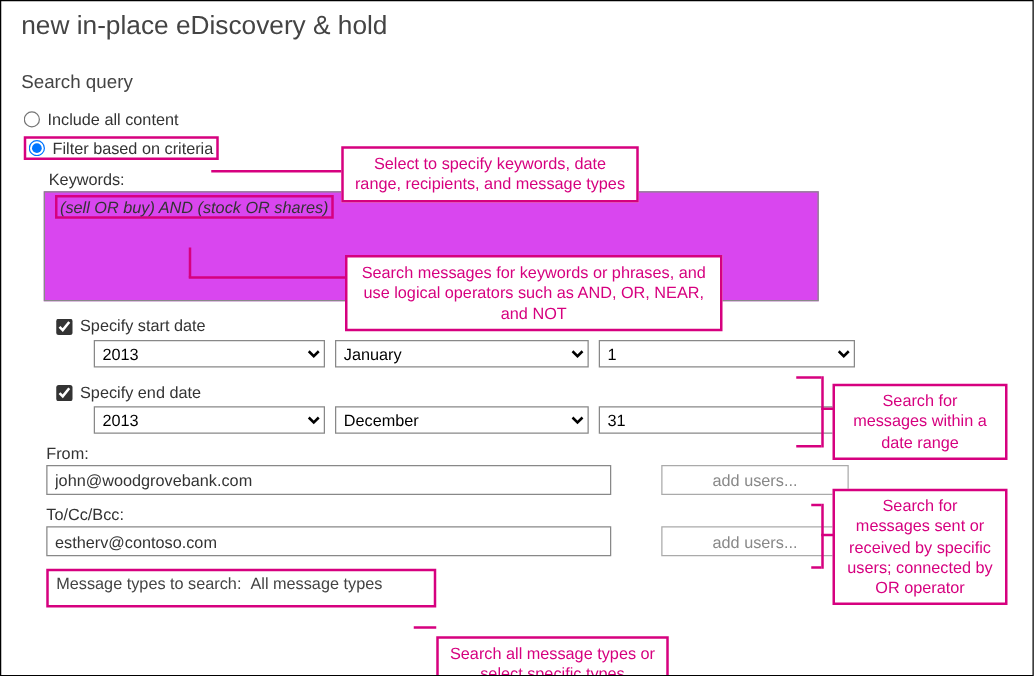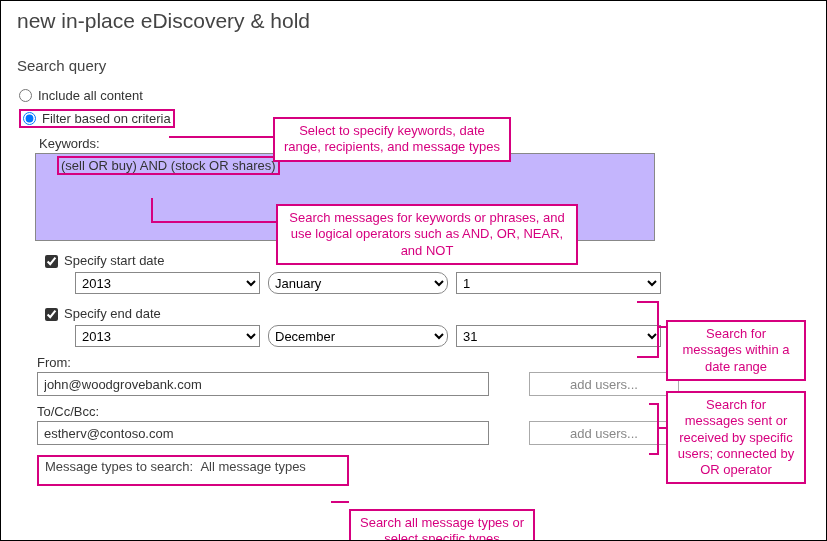--- a/index.html
+++ b/index.html
@@ -45,24 +45,25 @@
     .keywords-label {
       margin: 8px 0 2px 20px;
       font-size: 13px;
       color: #333;
     }
     .keywords-box {
       margin: 0 0 0 16px;
       width: 620px;
       height: 88px;
       border: 1px solid #888;
-      background: #c4b5fd;
-      padding: 2px 21px;
+      background: #d946ef;
+      padding: 2px 8px;
       font-size: 13px;
       position: relative;
+      font-style: italic;
     }
     .keywords-value {
       border: 2px solid #d6007f;
       display: inline-block;
       padding: 0 2px;
       color: #333;
     }
     .check-row {
       display: flex;
       align-items: flex-end;
@@ -79,21 +80,21 @@
       padding-left: 16px;
     }
     select {
       height: 22px;
       border: 1px solid #888;
       background: #fff;
       font-size: 13px;
       padding: 0 2px;
     }
     .sel-year { width: 185px; }
-    .sel-month { width: 180px; border-radius: 10px; }
+    .sel-month { width: 203px; }
     .sel-day { width: 205px; }
     .field-row {
       margin: 8px 0 0 18px;
     }
     .field-label {
       font-size: 13px;
       color: #333;
       margin-bottom: 2px;
     }
     .field-line {
@@ -223,21 +224,21 @@
 
 </div>
 
 <div class="callout" style="left:272px; top:116px; width:238px;">Select to specify keywords, date range, recipients, and message types</div>
 <div class="connector" style="left:168px; top:135px; width:104px; height:2px;"></div>
 
 <div class="callout" style="left:275px; top:203px; width:302px;">Search messages for keywords or phrases, and use logical operators such as AND, OR, NEAR, and NOT</div>
 <div class="connector" style="left:150px; top:197px; width:2px; height:24px;"></div>
 <div class="connector" style="left:150px; top:220px; width:126px; height:2px;"></div>
 
-<div class="callout" style="left:665px; top:306px; width:140px;margin-top:13px;">Search for messages within a date range</div>
+<div class="callout" style="left:665px; top:306px; width:140px;">Search for messages within a date range</div>
 <div class="connector" style="left:636px; top:300px; width:20px; height:2px;"></div>
 <div class="connector" style="left:636px; top:355px; width:20px; height:2px;"></div>
 <div class="connector" style="left:656px; top:300px; width:2px; height:57px;"></div>
 <div class="connector" style="left:656px; top:325px; width:10px; height:2px;"></div>
 
 <div class="callout" style="left:665px; top:390px; width:140px;">Search for messages sent or received by specific users; connected by OR operator</div>
 <div class="connector" style="left:648px; top:402px; width:8px; height:2px;"></div>
 <div class="connector" style="left:648px; top:452px; width:8px; height:2px;"></div>
 <div class="connector" style="left:656px; top:402px; width:2px; height:52px;"></div>
 <div class="connector" style="left:656px; top:426px; width:10px; height:2px;"></div>

